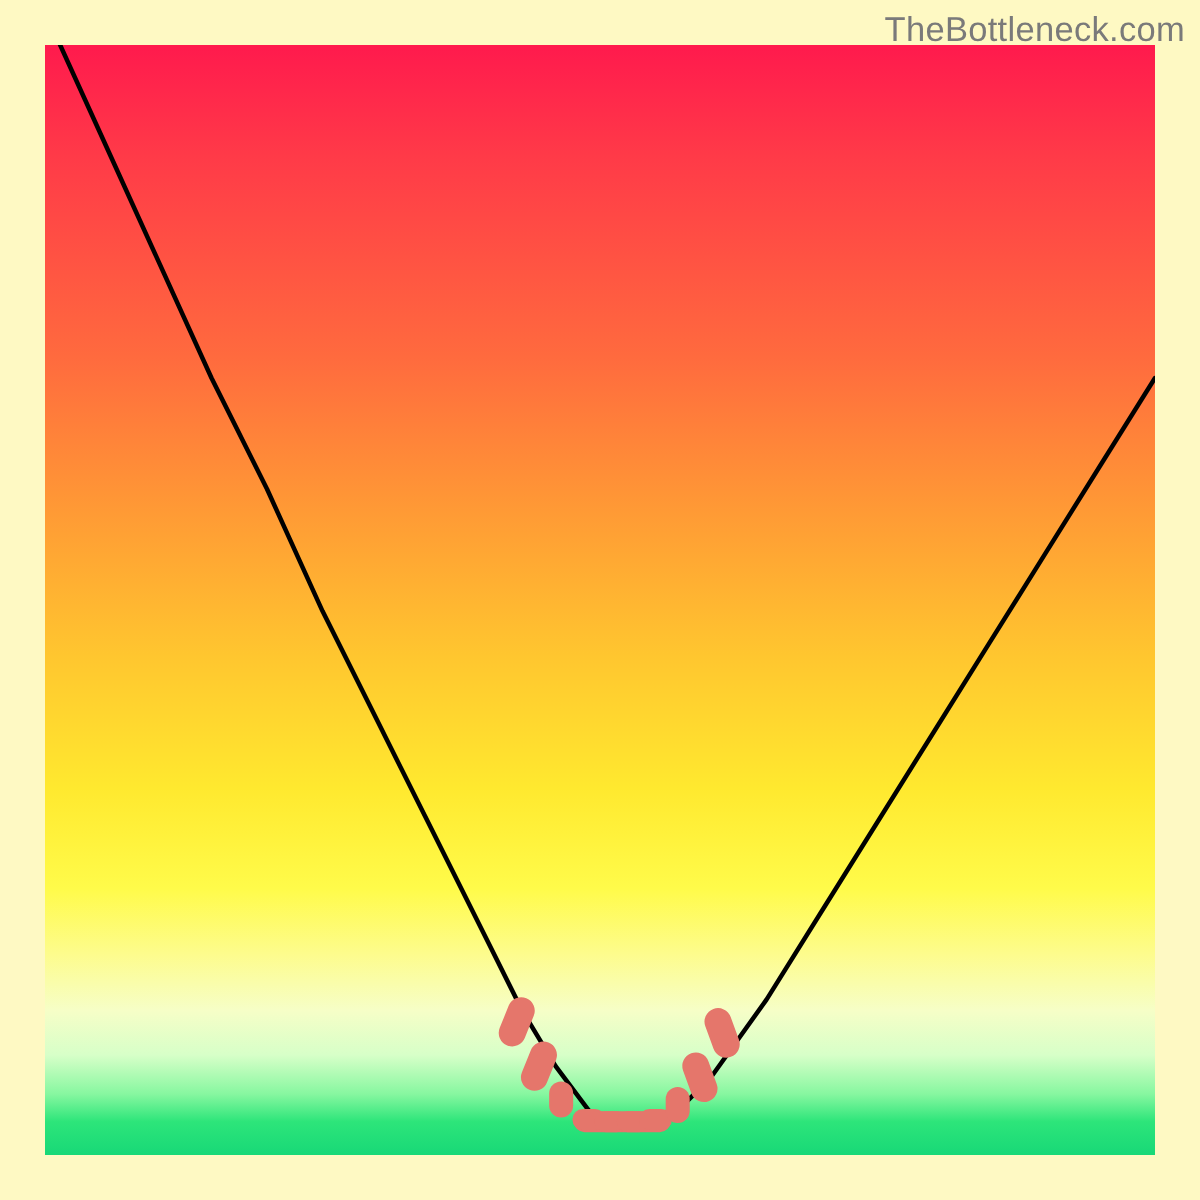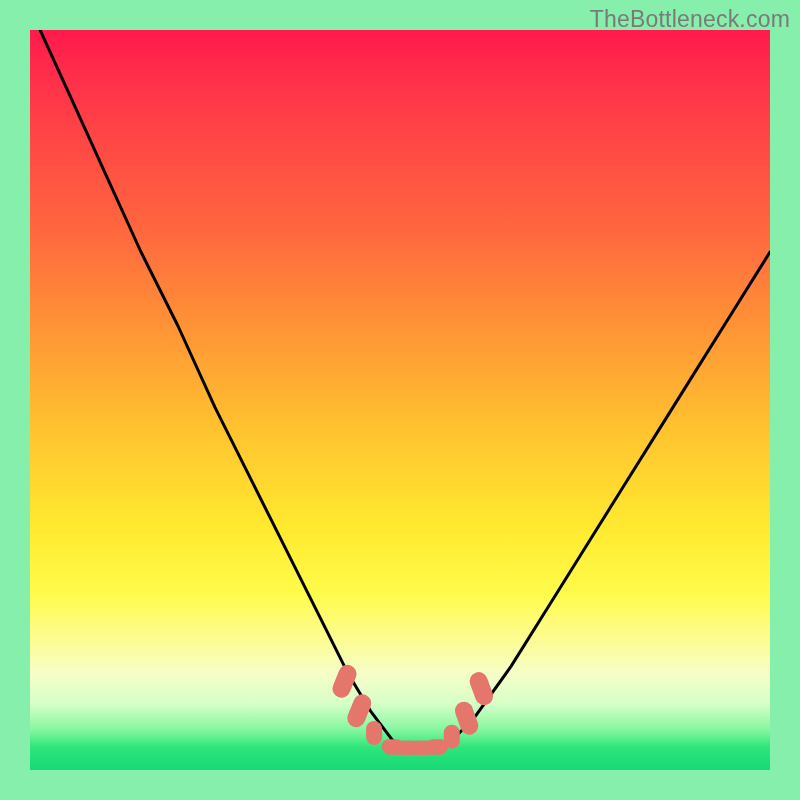--- a/index.html
+++ b/index.html
@@ -8,21 +8,21 @@
     width: 800px;
     height: 800px;
     background: #000;
     overflow: hidden;
     font-family: Arial, Helvetica, sans-serif;
   }
   .frame {
     position: relative;
     width: 800px;
     height: 800px;
-    background: #86efac;
+    background: #fef9c3;
   }
   .plot {
     position: absolute;
     left: 30px;
     top: 30px;
     width: 740px;
     height: 740px;
     
     background: linear-gradient(
       to bottom,

